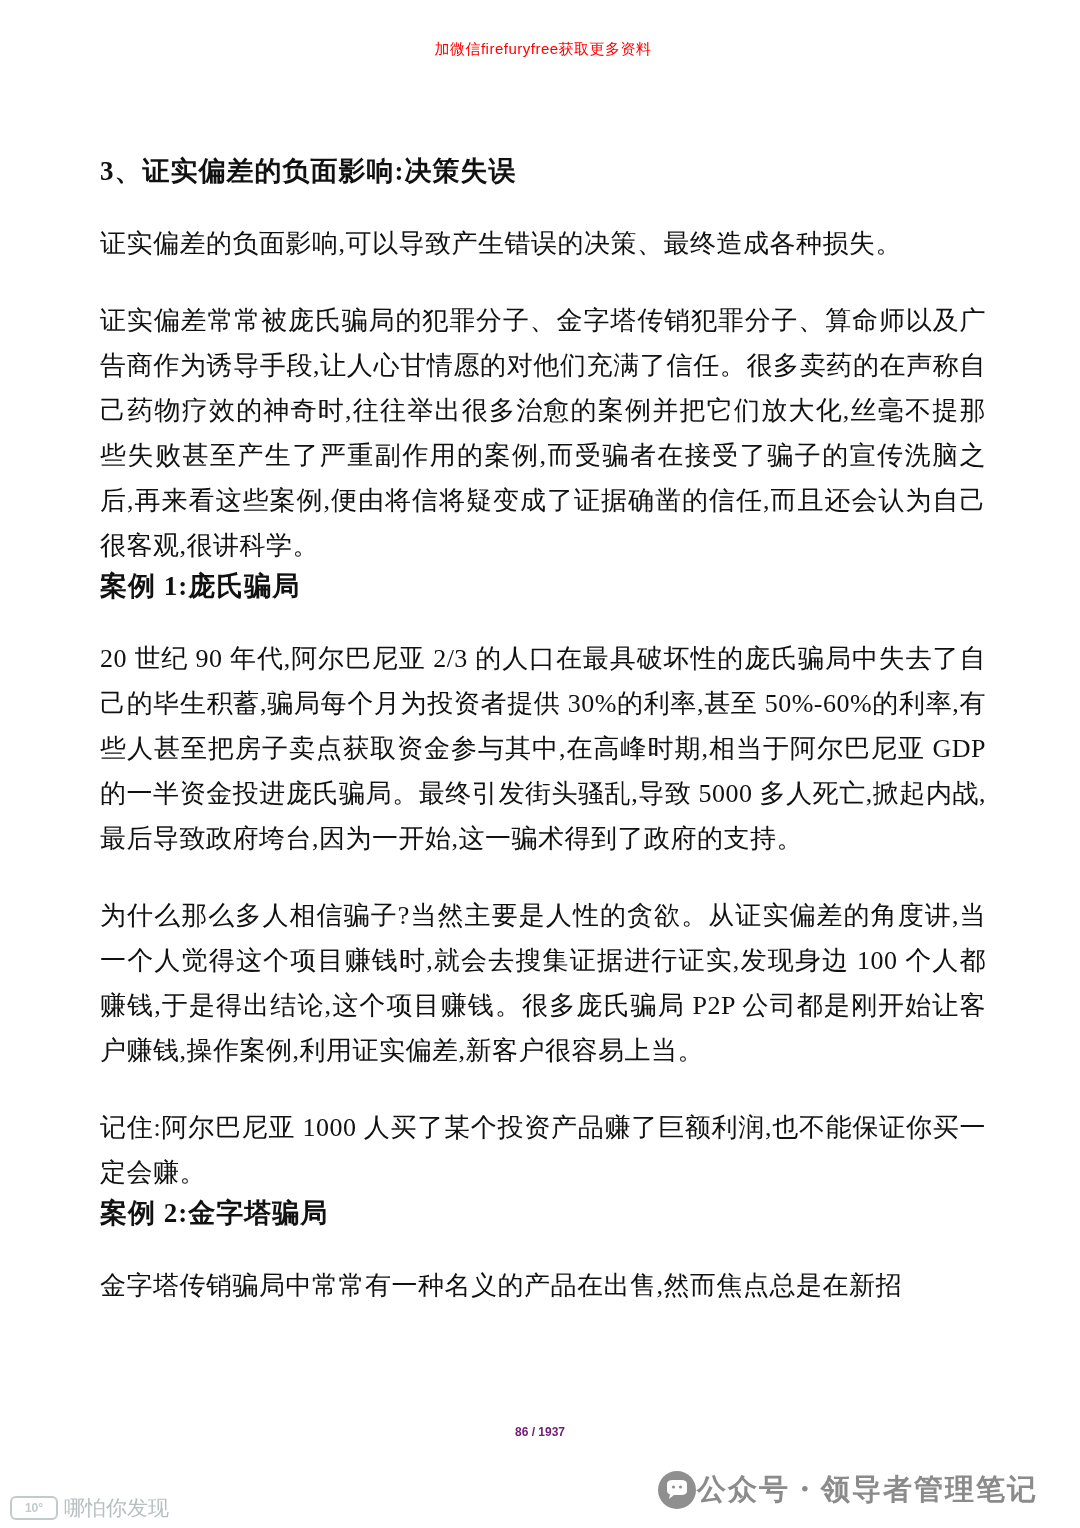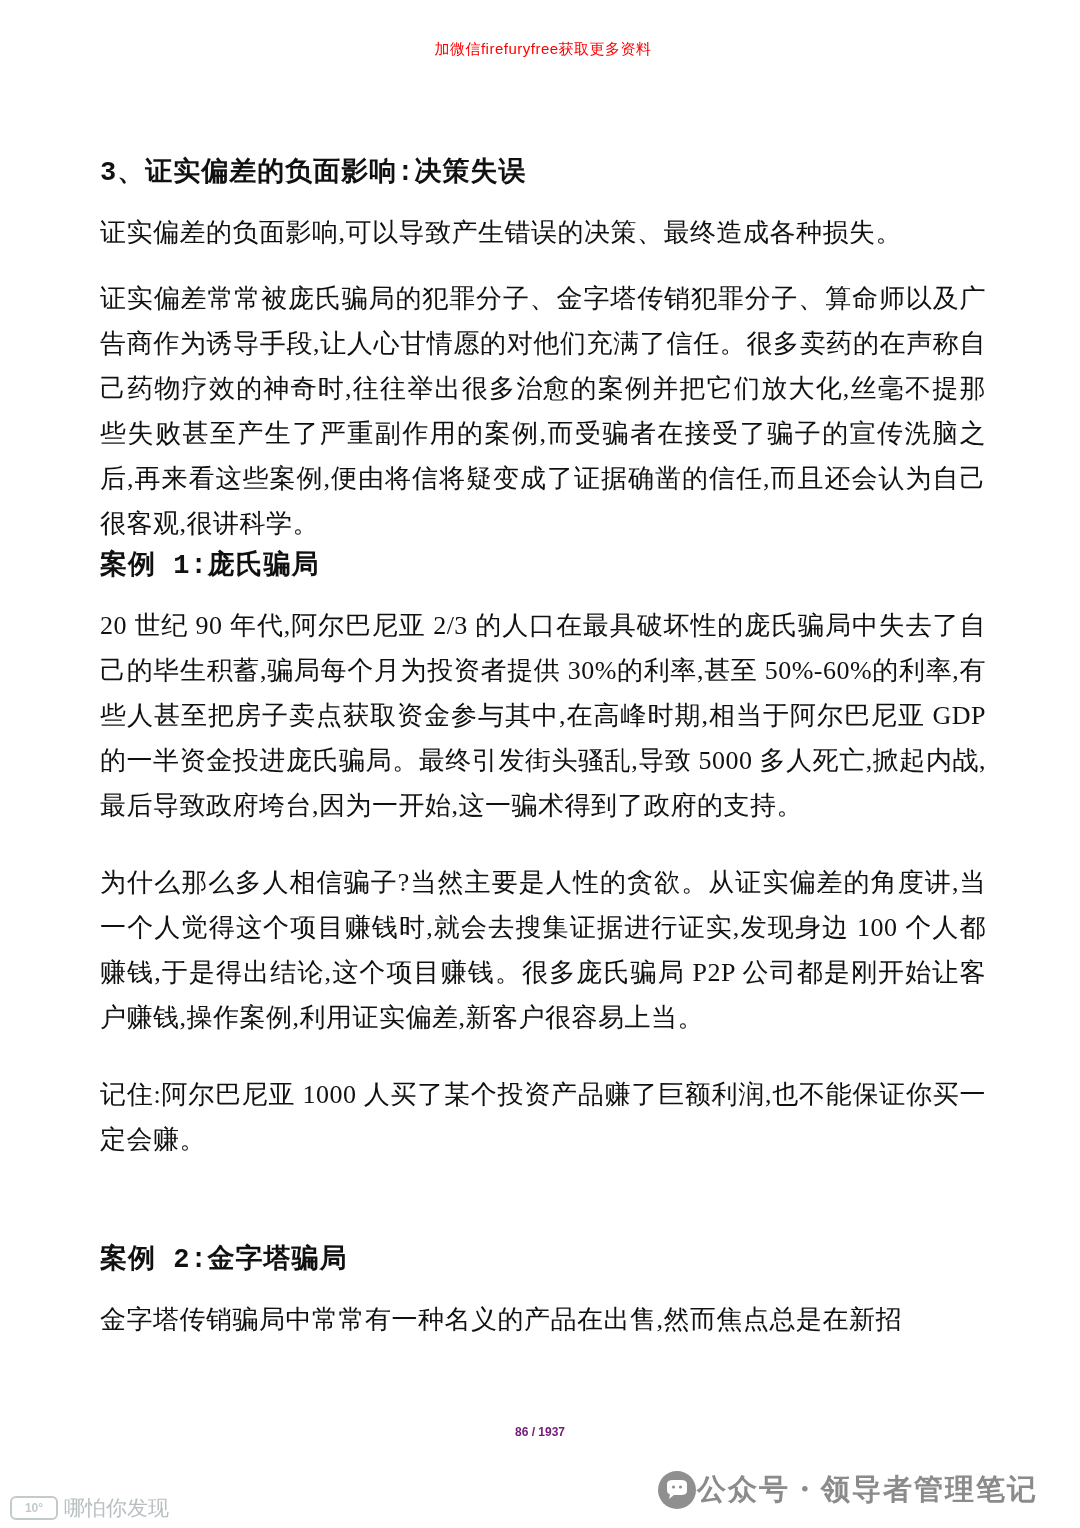--- a/index.html
+++ b/index.html
@@ -23,31 +23,30 @@
     color: #ff0000;
     font-size: 15px;
     font-family: "Liberation Sans", sans-serif;
     padding-top: 40px;
     letter-spacing: 0.5px;
   }
   .doc h2 {
     font-size: 27px;
     font-weight: 700;
     letter-spacing: 1px;
-    font-family: Liberation Mono, monospace;
   }
   .heading-main   { margin-top: 94px; }
   .heading-case1  { }
-  .heading-case2  { margin-top: 78px; }
+  .heading-case2  { }
   .doc p {
     font-size: 26px;
     line-height: 45px;
     text-align: justify;
     letter-spacing: 0.5px;
-    margin-top: 21px;
+    margin-top: 32px;
   }
   .doc p.tight { margin-top: 32px; }
   .page-number {
     position: absolute;
     left: 0;
     right: 0;
     top: 1425px;
     text-align: center;
     font-size: 12px;
     font-weight: 700;

